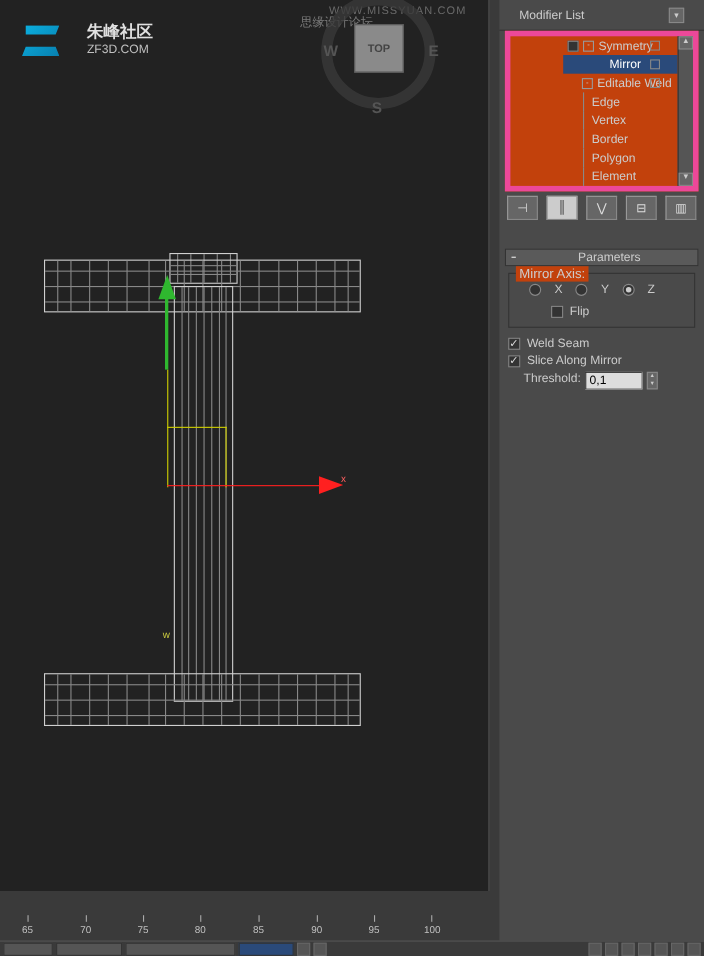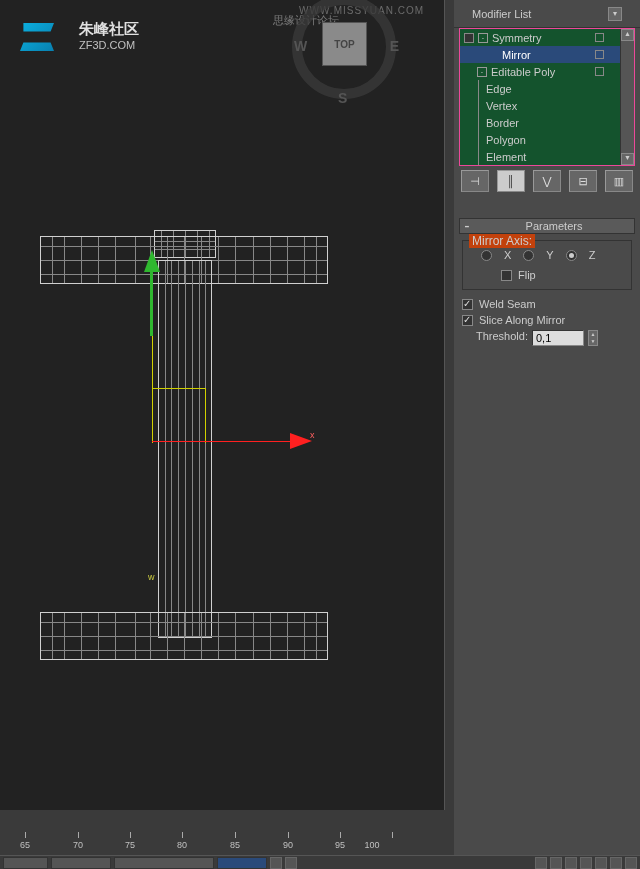--- a/index.html
+++ b/index.html
@@ -38,21 +38,21 @@
 
 .timeline { position: absolute; left: 0; top: 830px; width: 445px; height: 20px; background: #3a3a3a; }
 .tick { position: absolute; top: 2px; height: 6px; width: 1px; background: #aaa; }
 .tick-num { position: absolute; top: 10px; color: #c0c0c0; font-size: 9px; transform: translateX(-50%); }
 
 .side-panel { position: absolute; left: 454px; top: 0; width: 186px; height: 869px; background: #4a4a4a; }
 .modlist-header { display: flex; align-items: center; padding: 2px 18px; height: 28px; gap: 4px; }
 .mini-icon { width: 14px; height: 14px; background: #666; border: 1px solid #888; display: flex; align-items: center; justify-content: center; font-size: 8px; color: #ccc; }
 .mod-title { color: #ccc; font-size: 11px; flex: 1; }
 
-.stack-box { margin: 0 5px; border: 1px solid #ec4899; background: #14532d; }
+.stack-box { margin: 0 5px; border: 5px solid #ec4899; background: #c2410c; padding-left: 48px; }
 .stack-row { display: flex; align-items: center; height: 17px; padding: 0 4px; color: #ccc; font-size: 11px; gap: 4px; position: relative; }
 .stack-row.sel { background: #2a4a7a; color: #fff; }
 .stack-row.sub { padding-left: 26px; }
 .stack-icon { width: 10px; height: 10px; border: 1px solid #999; font-size: 7px; text-align: center; line-height: 8px; color: #ccc; }
 .stack-eye { width: 10px; height: 10px; border: 1px solid #888; background: #333; }
 .tree-line { position: absolute; left: 18px; top: 0; bottom: 0; width: 1px; background: #888; }
 .scroll-col { position: absolute; right: 0; top: 0; width: 14px; height: 100%; background: #555; border-left: 1px solid #333; }
 .scroll-col .arr { height: 12px; background: #666; border: 1px solid #888; font-size: 7px; text-align: center; color: #ccc; }
 .rchk { position: absolute; right: 16px; width: 9px; height: 9px; border: 1px solid #888; }
 
@@ -188,21 +188,21 @@
     <div class="tick-num" style="left:130px">75</div>
   <div class="tick" style="left:182px"></div>
     <div class="tick-num" style="left:182px">80</div>
   <div class="tick" style="left:235px"></div>
     <div class="tick-num" style="left:235px">85</div>
   <div class="tick" style="left:288px"></div>
     <div class="tick-num" style="left:288px">90</div>
   <div class="tick" style="left:340px"></div>
     <div class="tick-num" style="left:340px">95</div>
   <div class="tick" style="left:392px"></div>
-    <div class="tick-num" style="left:372px">100</div>
+    <div class="tick-num" style="left:393px">100</div>
 </div>
 
 <div class="side-panel">
   <div class="modlist-header" style="border-bottom:1px solid #333">
     <span class="mod-title">Modifier List</span>
     <span class="mini-icon">▾</span>
   </div>
 
   <div class="stack-box" style="position:relative;padding-right:14px">
     <div class="stack-row">
@@ -210,21 +210,21 @@
       <span class="stack-icon">-</span>
       <span>Symmetry</span>
       <span class="rchk"></span>
     </div>
     <div class="stack-row sel" style="padding-left:42px">
       <span>Mirror</span>
       <span class="rchk"></span>
     </div>
     <div class="stack-row">
       <span class="stack-icon" style="margin-left:13px">-</span>
-      <span>Editable Poly</span>
+      <span>Editable Weld</span>
       <span class="rchk"></span>
     </div>
     <div class="stack-row sub">
         <div class="tree-line"></div>
         <span>Edge</span>
       </div>
     <div class="stack-row sub">
         <div class="tree-line"></div>
         <span>Vertex</span>
       </div>

